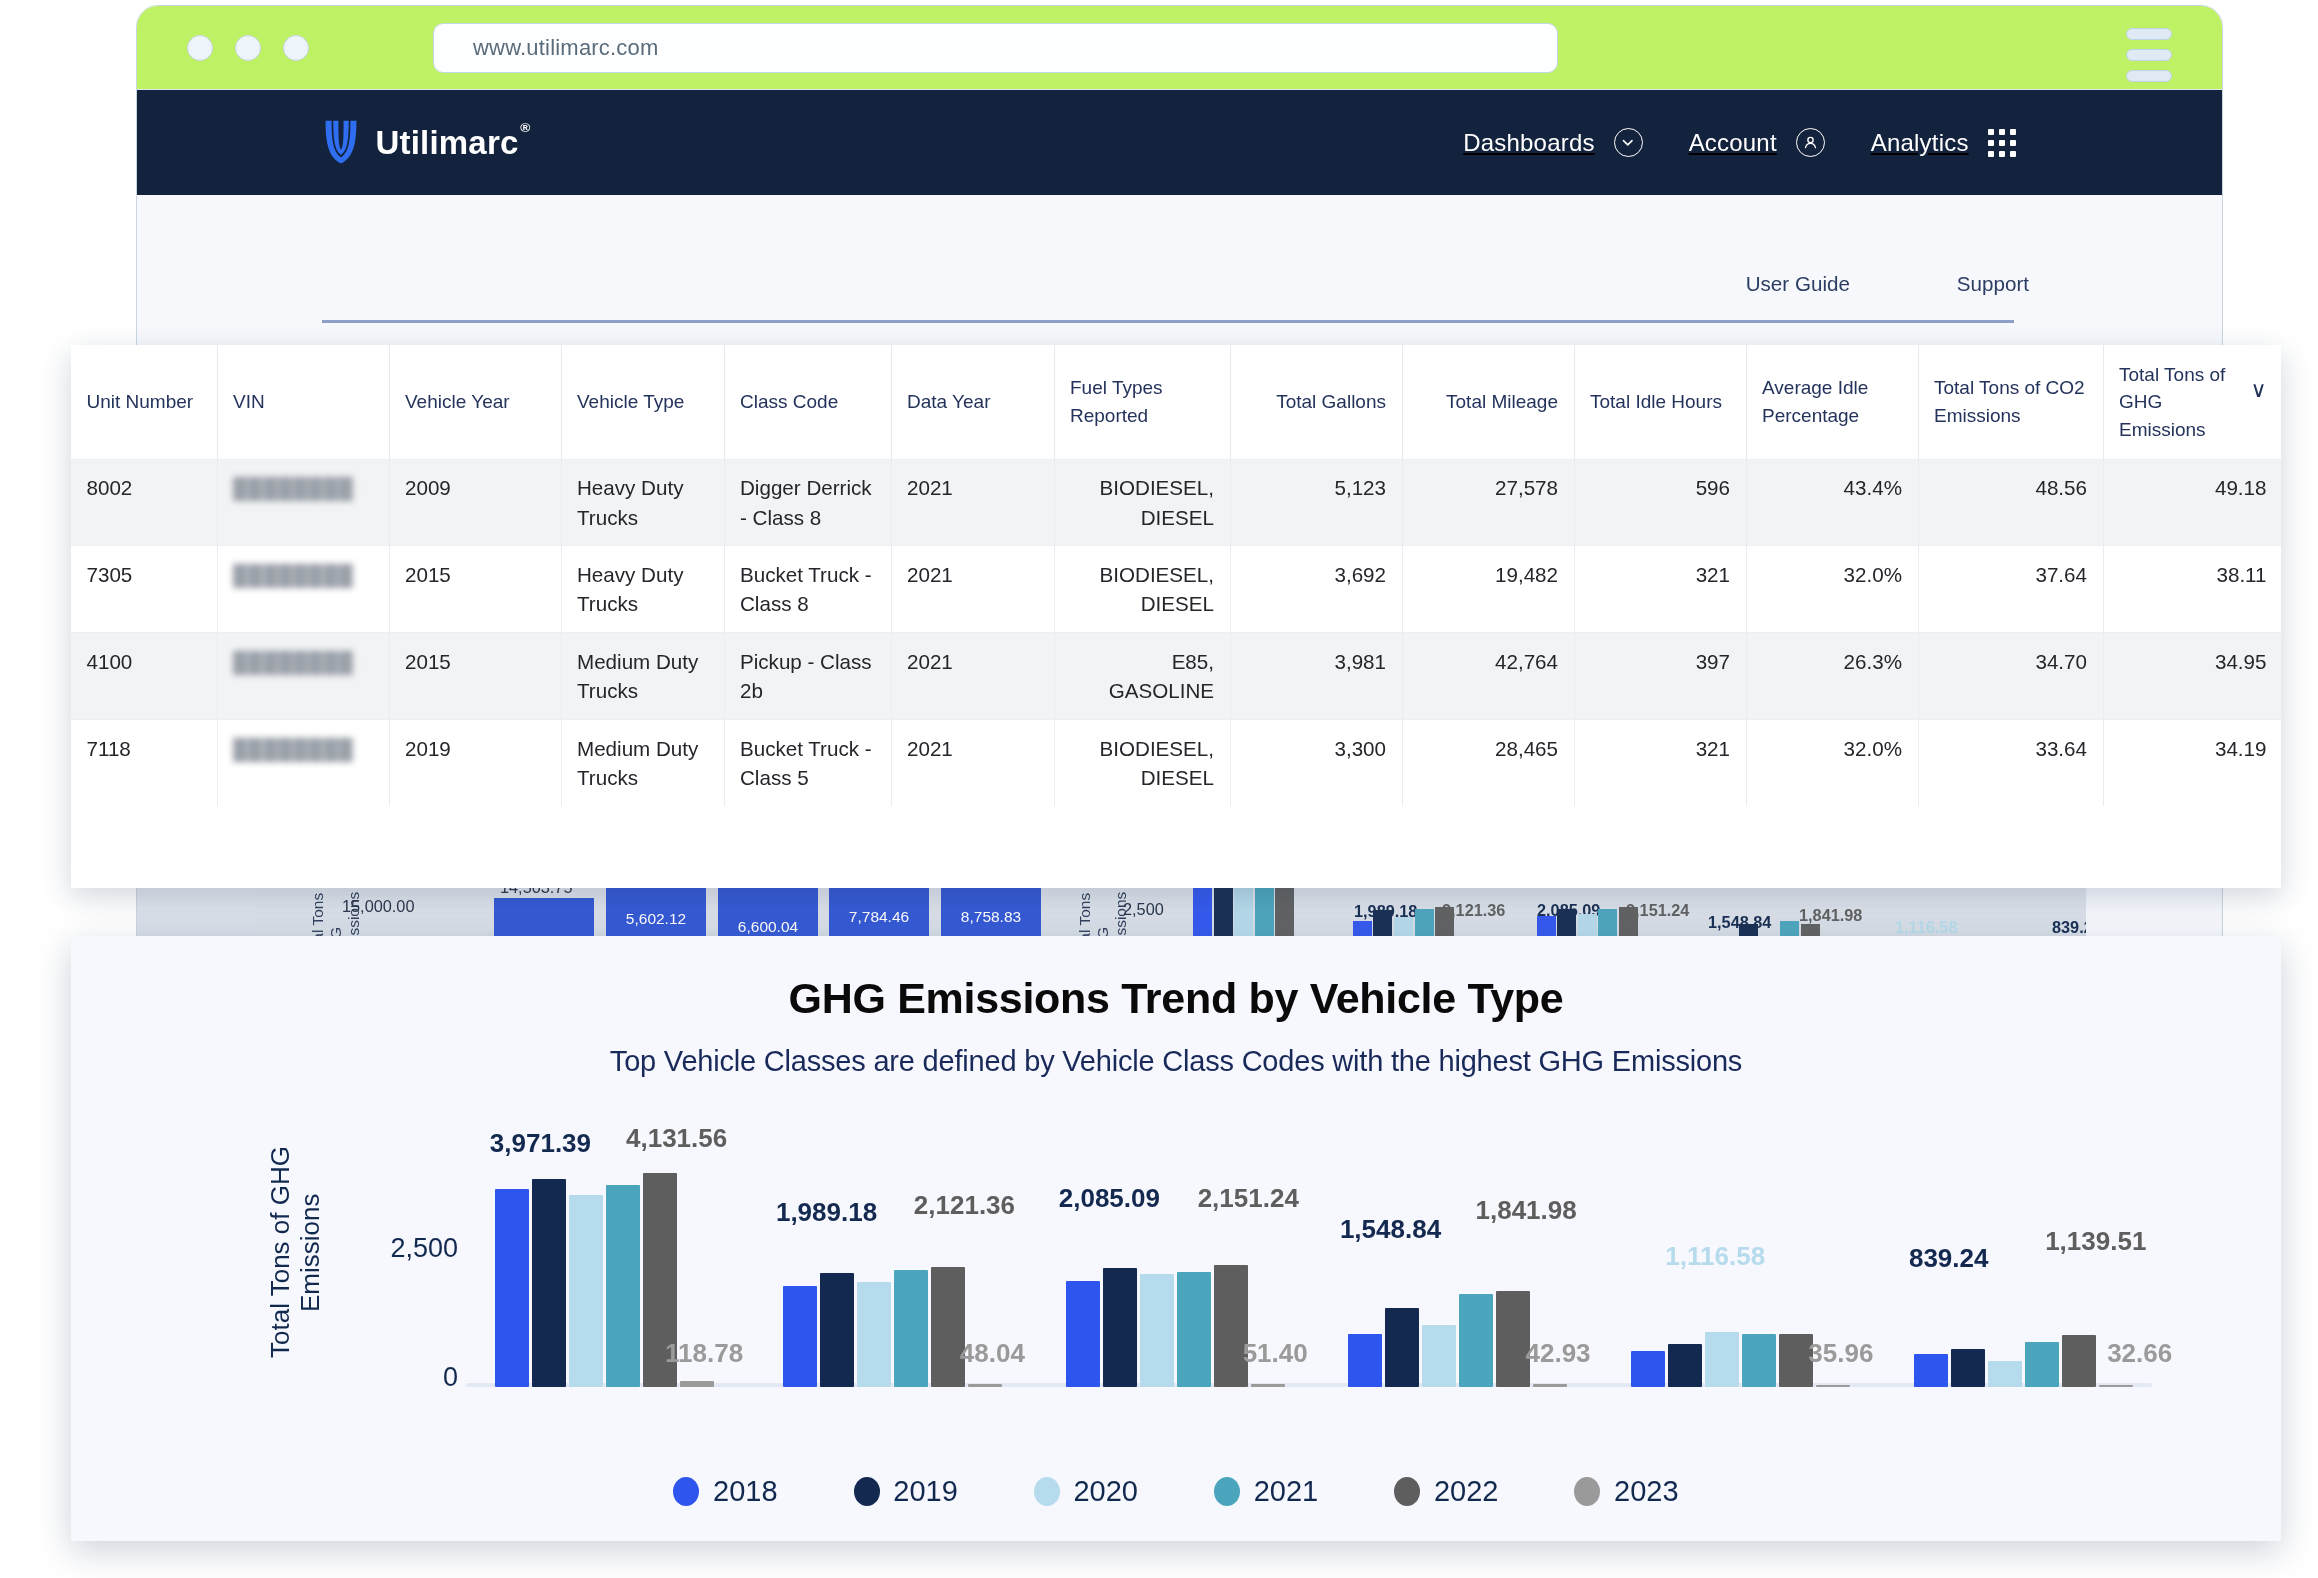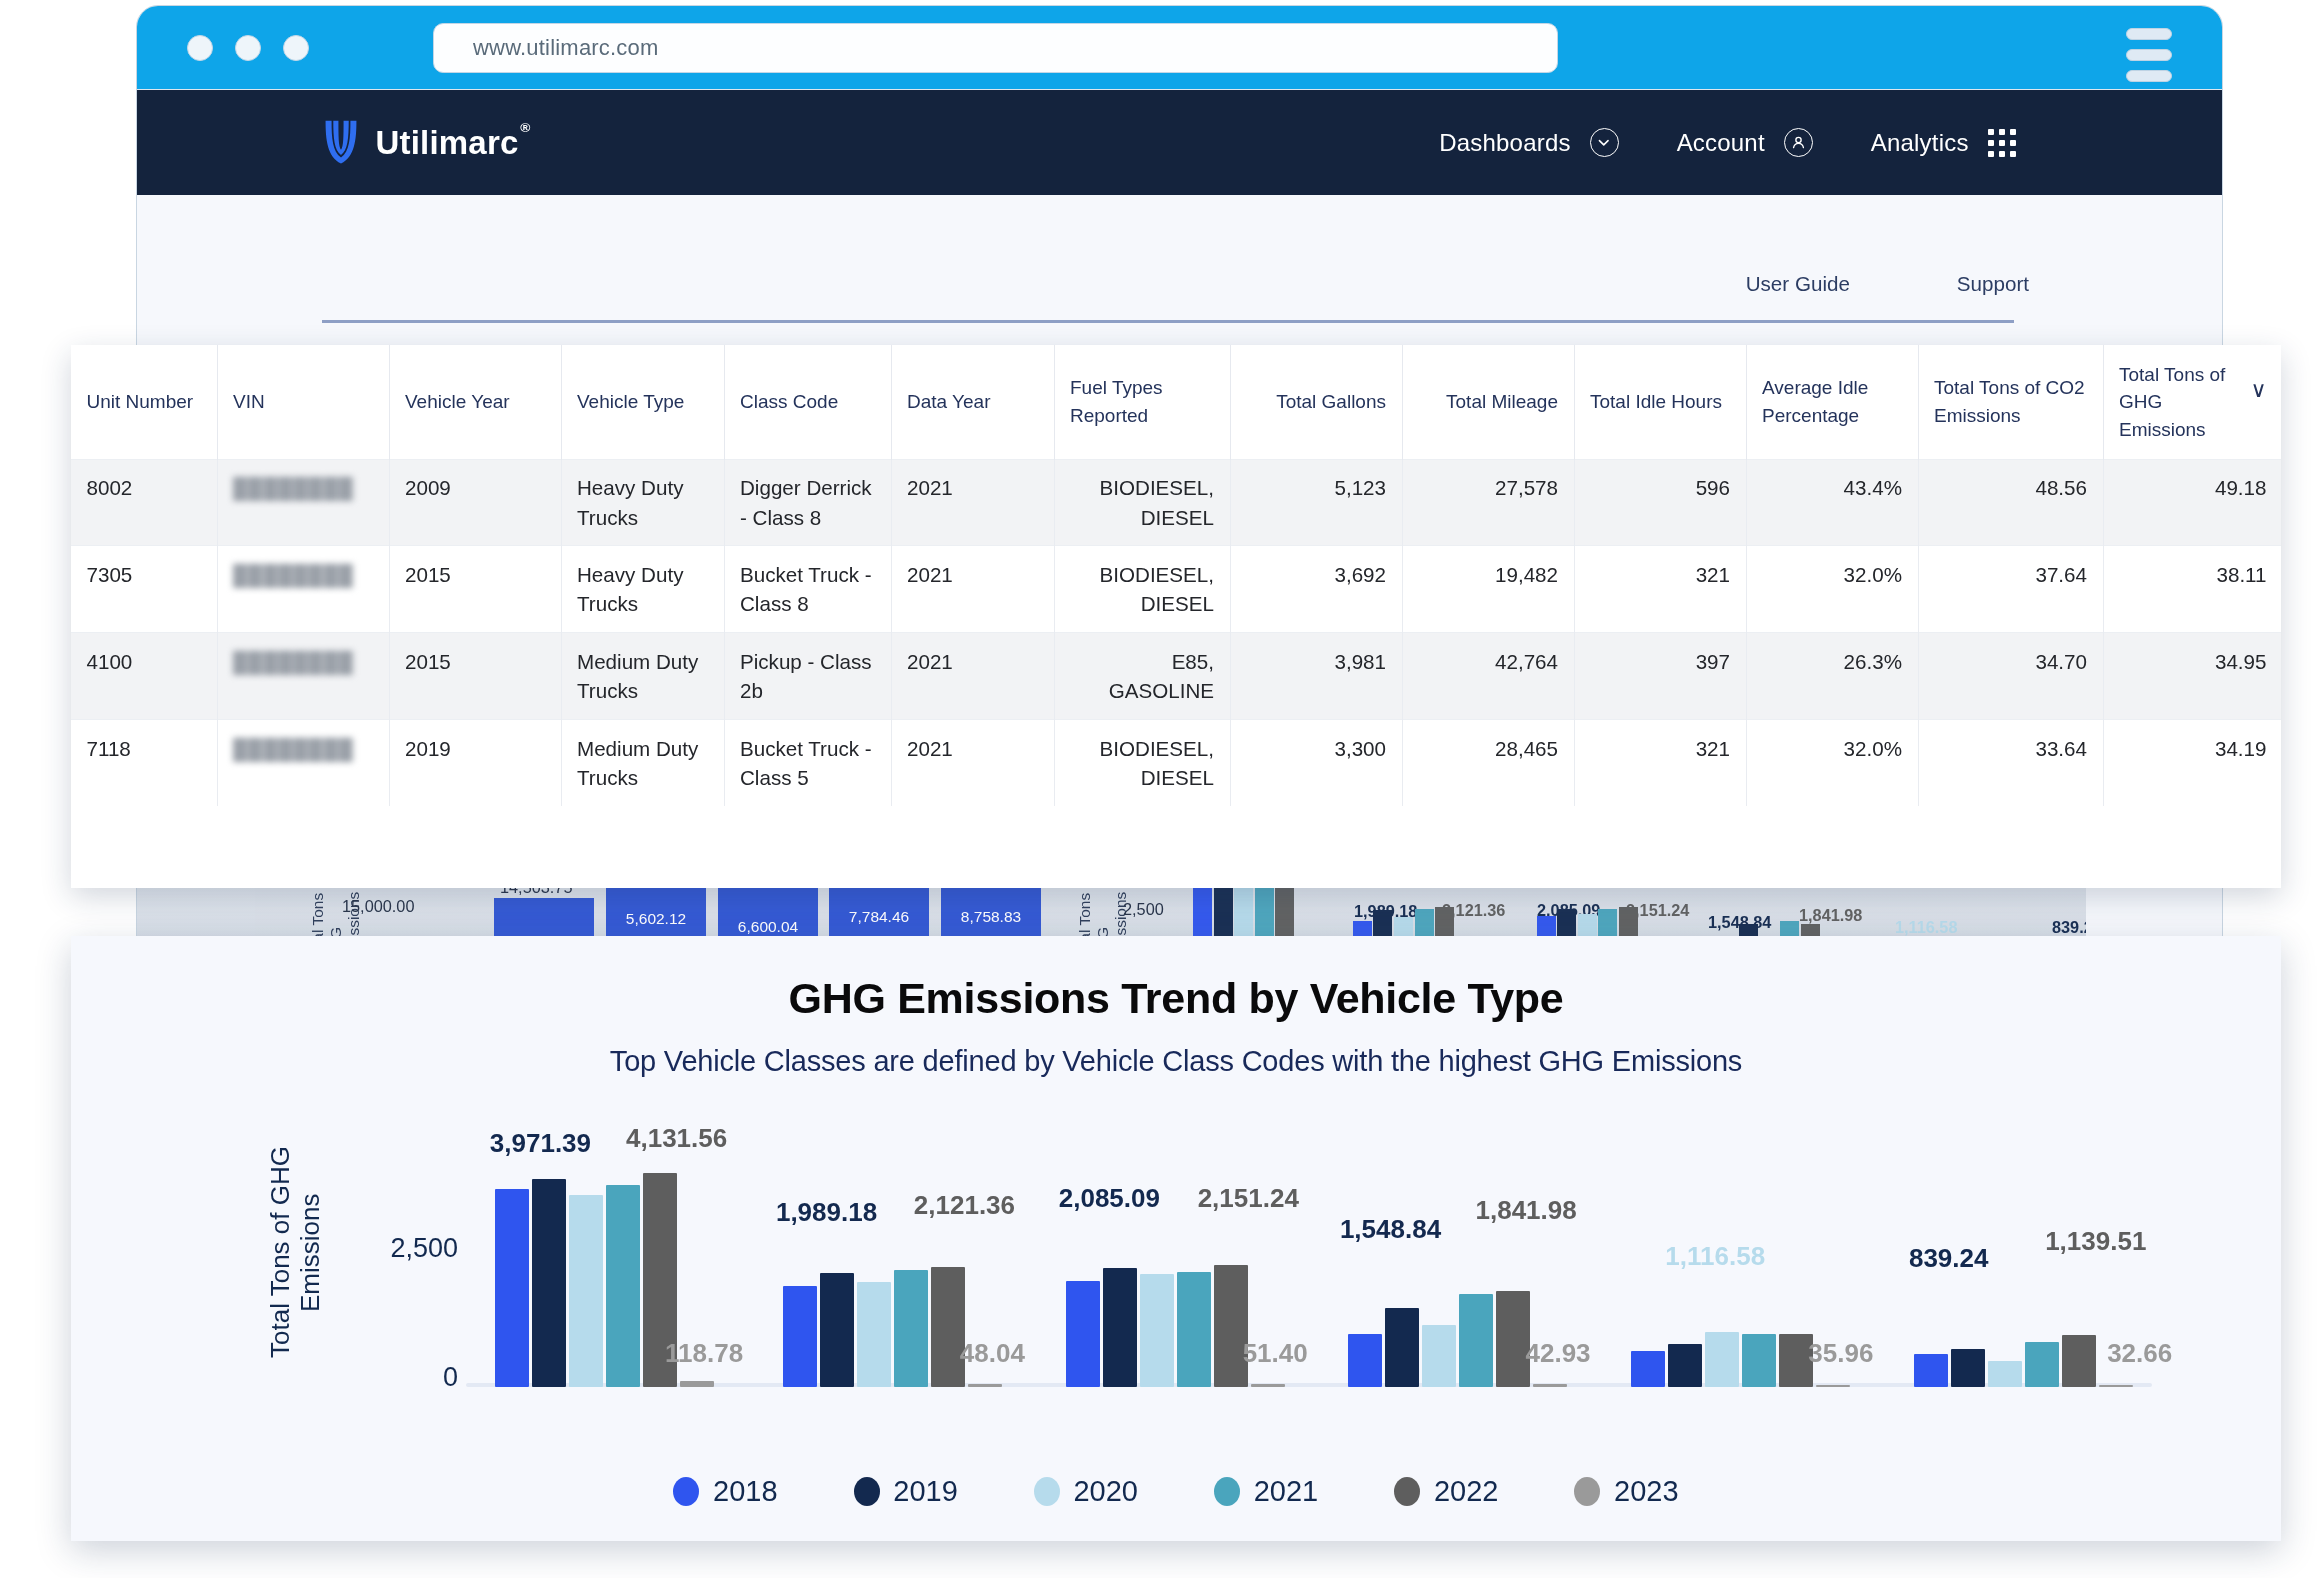--- a/index.html
+++ b/index.html
@@ -15,21 +15,21 @@
   
   .browser {
     position: absolute; left: 136px; top: 5.2px;
     width: 2087px; height: 1365px;
     background: #fbfcfd;
     border: 1.7px solid #c9d6e2;
     border-radius: 22px 22px 0 0;
     overflow: hidden;
   }
   .browser-chrome {
-    position: relative; height: 84px; background: #0ea5e9;
+    position: relative; height: 84px; background: #bef264;
     border-bottom: 1.7px solid #dfe7ee;
   }
   .dots { position:absolute; left: 50px; top: 29px; display:flex; gap: 22px; }
   .dot { width: 26px; height: 26px; border-radius: 50%; border: 1.7px solid #c3d6e6; background:#eef5fa; }
   .urlbar {
     position: absolute; left: 296px; top: 17px;
     width: 1125px; height: 50px;
     border: 1.7px solid #c3d6e6; border-radius: 10.3px;
     background: #fdfeff;
     display:flex; align-items:center; padding-left: 39px;
@@ -43,21 +43,21 @@
     position: relative; height: 105px; background: #14233d;
     display:flex; align-items:center;
   }
   .brand { position:absolute; left: 185px; display:flex; align-items:center; gap: 15.5px; }
   .brand .logo { width: 38px; height: 48px; }
   .brand .name {
     color:#fff; font-size: 33px; font-weight: 700; letter-spacing:0.2px;
     font-family: "Liberation Sans", sans-serif; position:relative;
   }
   .brand .reg { position:absolute; top:-3.4px; right:-12px; font-size:13.7px; color:#fff; }
-  .navitems { position:absolute; right: 206px; display:flex; align-items:center; gap: 12px; }
+  .navitems { position:absolute; right: 206px; display:flex; align-items:center; gap: 0; text-decoration: underline; }
   .navitem { display:flex; align-items:center; gap: 19px; margin-left: 46px; }
   .navitem .lbl { color:#fff; font-size: 24px; letter-spacing:0.2px; }
   .circ-ic { width: 29px; height: 29px; border-radius:50%; border:1.7px solid #fff; display:flex; align-items:center; justify-content:center; }
   .grid-ic { display:grid; grid-template-columns: repeat(3, 6px); gap: 5.2px; }
   .grid-ic i { width:6px; height:6px; background:#fff; border-radius:0.9px; display:block; }
 
   
   .page { position:relative; background:#f6f8fc; height: 1176px; }
   .pagetitle {
     position:absolute; left: 185px; top: 43px;

